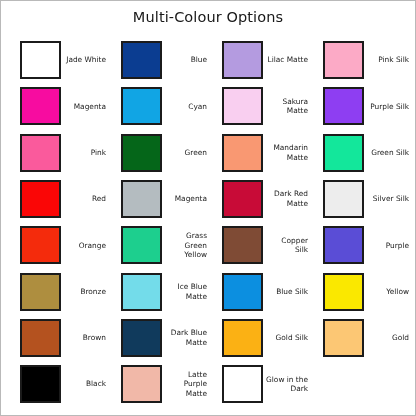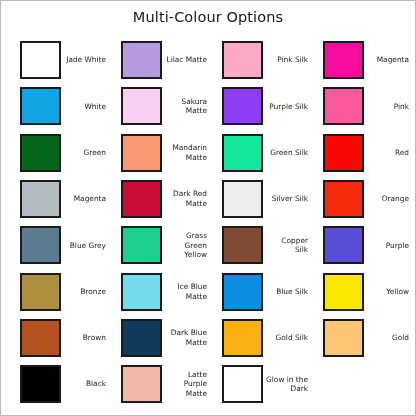--- a/index.html
+++ b/index.html
@@ -77,34 +77,38 @@
 <div id="page">
 
   <div id="title">Multi-Colour Options</div>
 
   <div id="grid">
       <div class="cell">
         <div class="swatch" style="background: rgb(255, 255, 255); border-color: rgb(27, 27, 27);"></div>
         <div class="swatch-label">Jade White</div>
       </div>
       <div class="cell">
+        <div class="swatch" style="background: rgb(11, 61, 145); border-color: rgb(27, 27, 27);"></div>
+        <div class="swatch-label">Blue</div>
+      </div>
+      <div class="cell">
         <div class="swatch" style="background: rgb(180, 155, 224); border-color: rgb(27, 27, 27);"></div>
         <div class="swatch-label">Lilac Matte</div>
       </div>
       <div class="cell">
         <div class="swatch" style="background: rgb(252, 170, 198); border-color: rgb(27, 27, 27);"></div>
         <div class="swatch-label">Pink Silk</div>
       </div>
       <div class="cell">
         <div class="swatch" style="background: rgb(247, 12, 160); border-color: rgb(27, 27, 27);"></div>
         <div class="swatch-label">Magenta</div>
       </div>
       <div class="cell">
         <div class="swatch" style="background: rgb(17, 165, 228); border-color: rgb(27, 27, 27);"></div>
-        <div class="swatch-label">White</div>
+        <div class="swatch-label">Cyan</div>
       </div>
       <div class="cell">
         <div class="swatch" style="background: rgb(249, 207, 240); border-color: rgb(27, 27, 27);"></div>
         <div class="swatch-label">Sakura Matte</div>
       </div>
       <div class="cell">
         <div class="swatch" style="background: rgb(142, 62, 242); border-color: rgb(27, 27, 27);"></div>
         <div class="swatch-label">Purple Silk</div>
       </div>
       <div class="cell">
@@ -135,24 +139,20 @@
         <div class="swatch" style="background: rgb(200, 11, 55); border-color: rgb(27, 27, 27);"></div>
         <div class="swatch-label">Dark Red Matte</div>
       </div>
       <div class="cell">
         <div class="swatch" style="background: rgb(237, 237, 237); border-color: rgb(27, 27, 27);"></div>
         <div class="swatch-label">Silver Silk</div>
       </div>
       <div class="cell">
         <div class="swatch" style="background: rgb(244, 43, 12); border-color: rgb(27, 27, 27);"></div>
         <div class="swatch-label">Orange</div>
-      </div>
-      <div class="cell">
-        <div class="swatch" style="background: rgb(92, 124, 146); border-color: rgb(27, 27, 27);"></div>
-        <div class="swatch-label">Blue Grey</div>
       </div>
       <div class="cell">
         <div class="swatch" style="background: rgb(29, 207, 142); border-color: rgb(27, 27, 27);"></div>
         <div class="swatch-label">Grass Green Yellow</div>
       </div>
       <div class="cell">
         <div class="swatch" style="background: rgb(127, 75, 53); border-color: rgb(27, 27, 27);"></div>
         <div class="swatch-label">Copper Silk</div>
       </div>
       <div class="cell">

